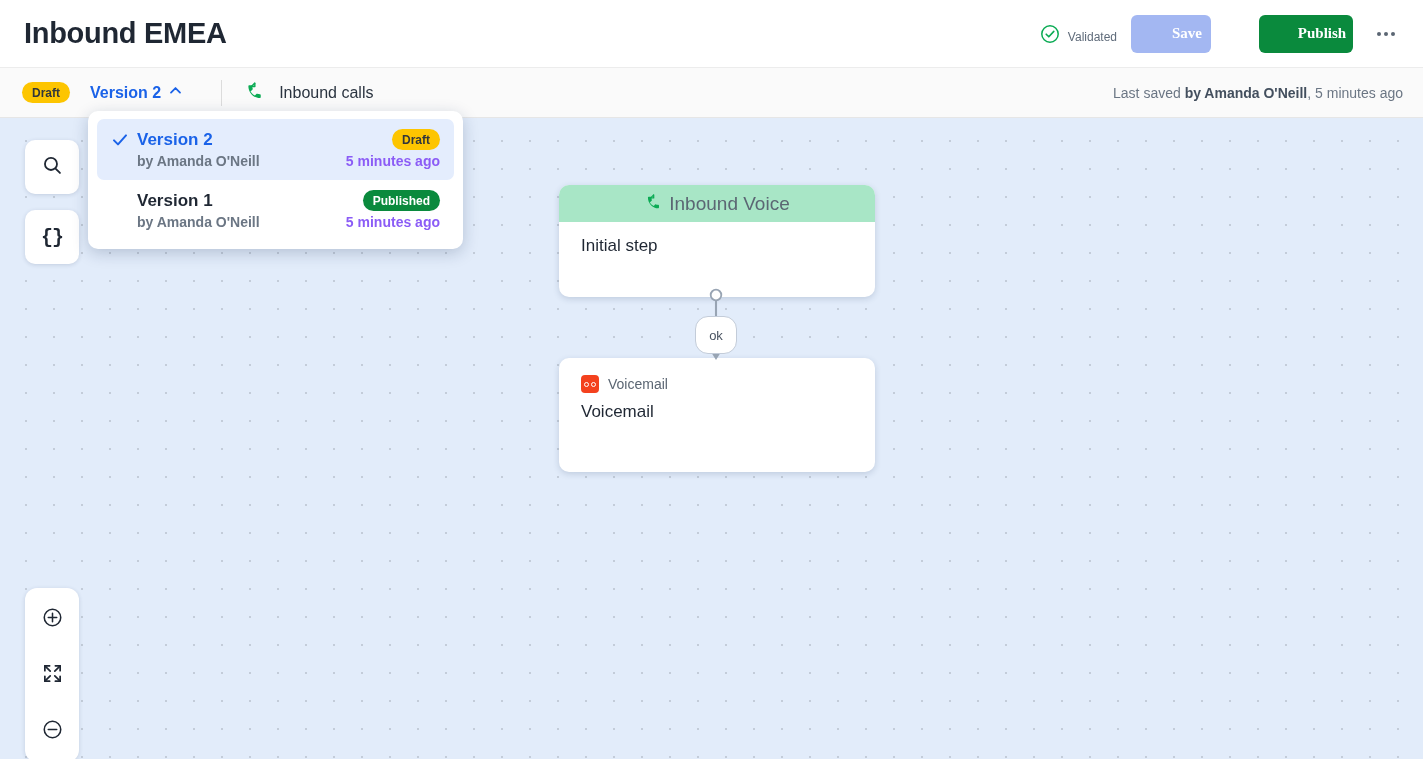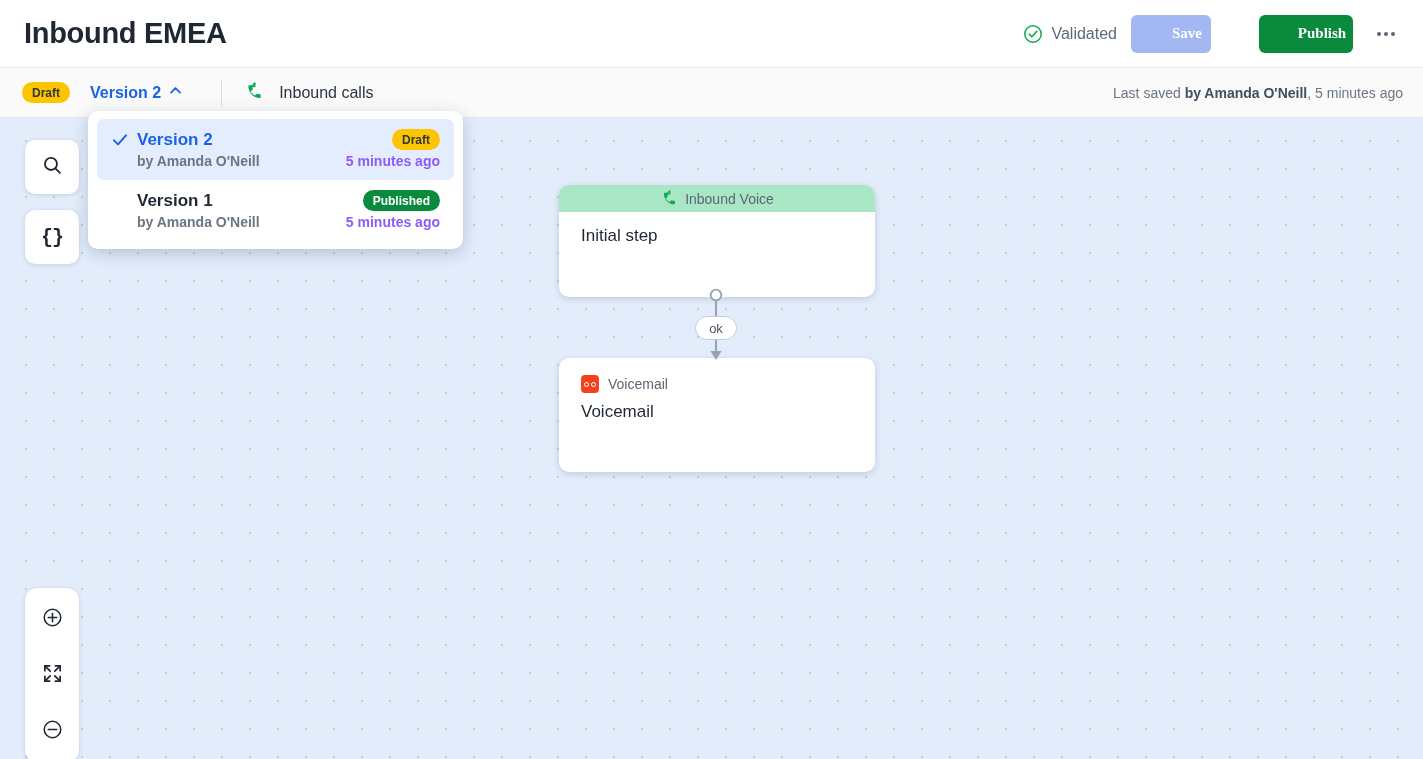--- a/index.html
+++ b/index.html
@@ -42,23 +42,23 @@
     white-space: nowrap;
   }
   .header-right {
     margin-left: auto;
     display: flex;
     align-items: center;
     gap: 14px;
   }
   .validated {
     display: flex;
-    align-items: center;
+    align-items: flex-end;
     gap: 8px;
-    font-size: 16px;
+    font-size: 12px;
     color: #5f6b7a;
     white-space: nowrap;
   }
   .validated svg { display: block; }
 
   .btn {
     border: none;
     border-radius: 6px;
     font-family: Liberation Serif, serif;
     font-size: 15px;
@@ -237,27 +237,27 @@
     width: 316px;
     background: #ffffff;
     border-radius: 10px;
     box-shadow: 0 2px 6px rgba(40,60,100,0.18);
     overflow: hidden;
   }
   #node-initial { left: 559px; top: 67px; height: 112px; }
   #node-voicemail { left: 559px; top: 240px; height: 114px; }
 
   .node-header {
-    height: 27px;
+    height: 37px;
     background: #a8e6c6;
     display: flex;
     align-items: center;
     justify-content: center;
     gap: 8px;
-    font-size: 14px;
+    font-size: 19px;
     color: #5b6673;
   }
   .node-body {
     padding: 14px 22px 0 22px;
   }
   .node-body .node-title {
     font-size: 17px;
     color: #1f2733;
   }
   .node-subheader {
@@ -291,21 +291,21 @@
     top: 170px;
     width: 28px;
     height: 78px;
     z-index: 2;
   }
   .edge-pill {
     position: absolute;
     left: 695px;
     top: 198px;
     width: 42px;
-    height: 24px;
+    height: 38px;
     background: #ffffff;
     border: 1px solid #c3ccd9;
     border-radius: 13px;
     display: flex;
     align-items: center;
     justify-content: center;
     font-size: 13px;
     color: #4a5462;
     z-index: 3;
   }

